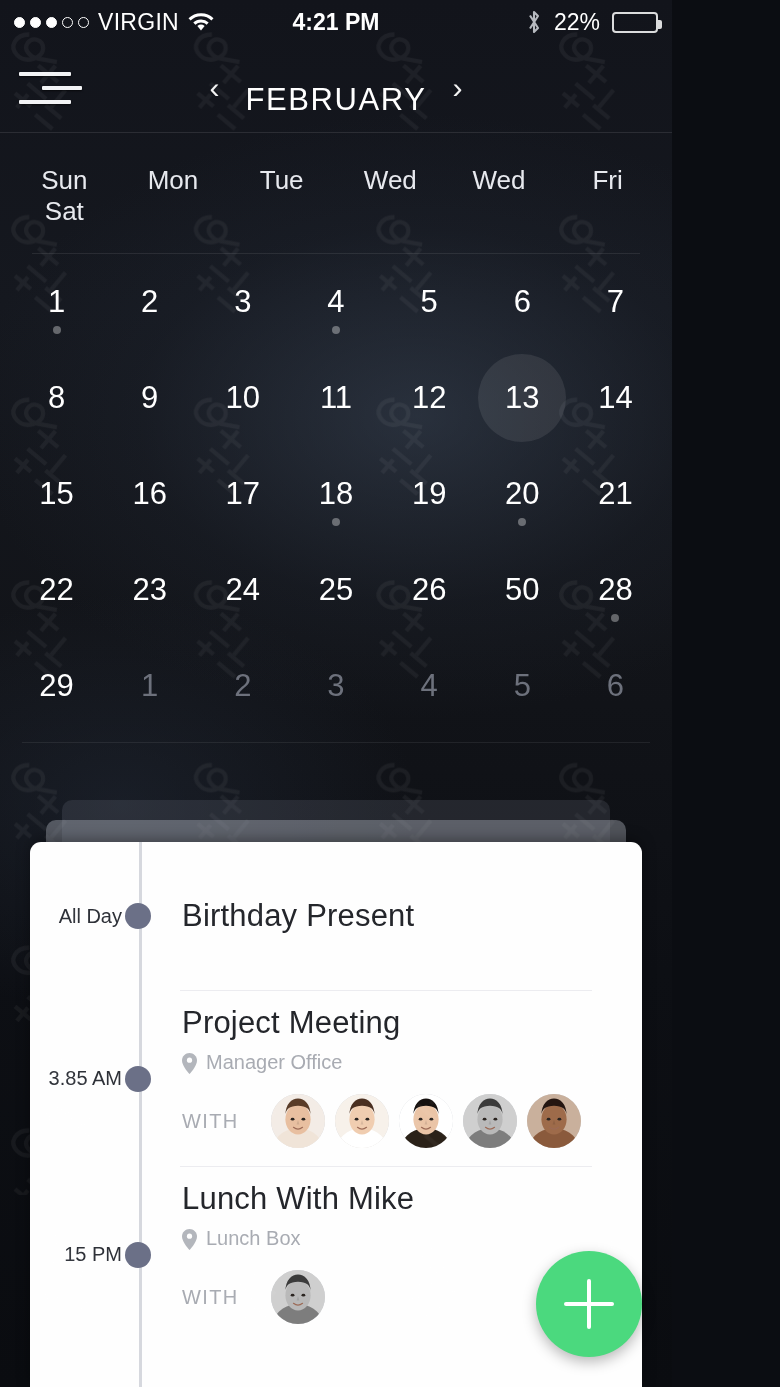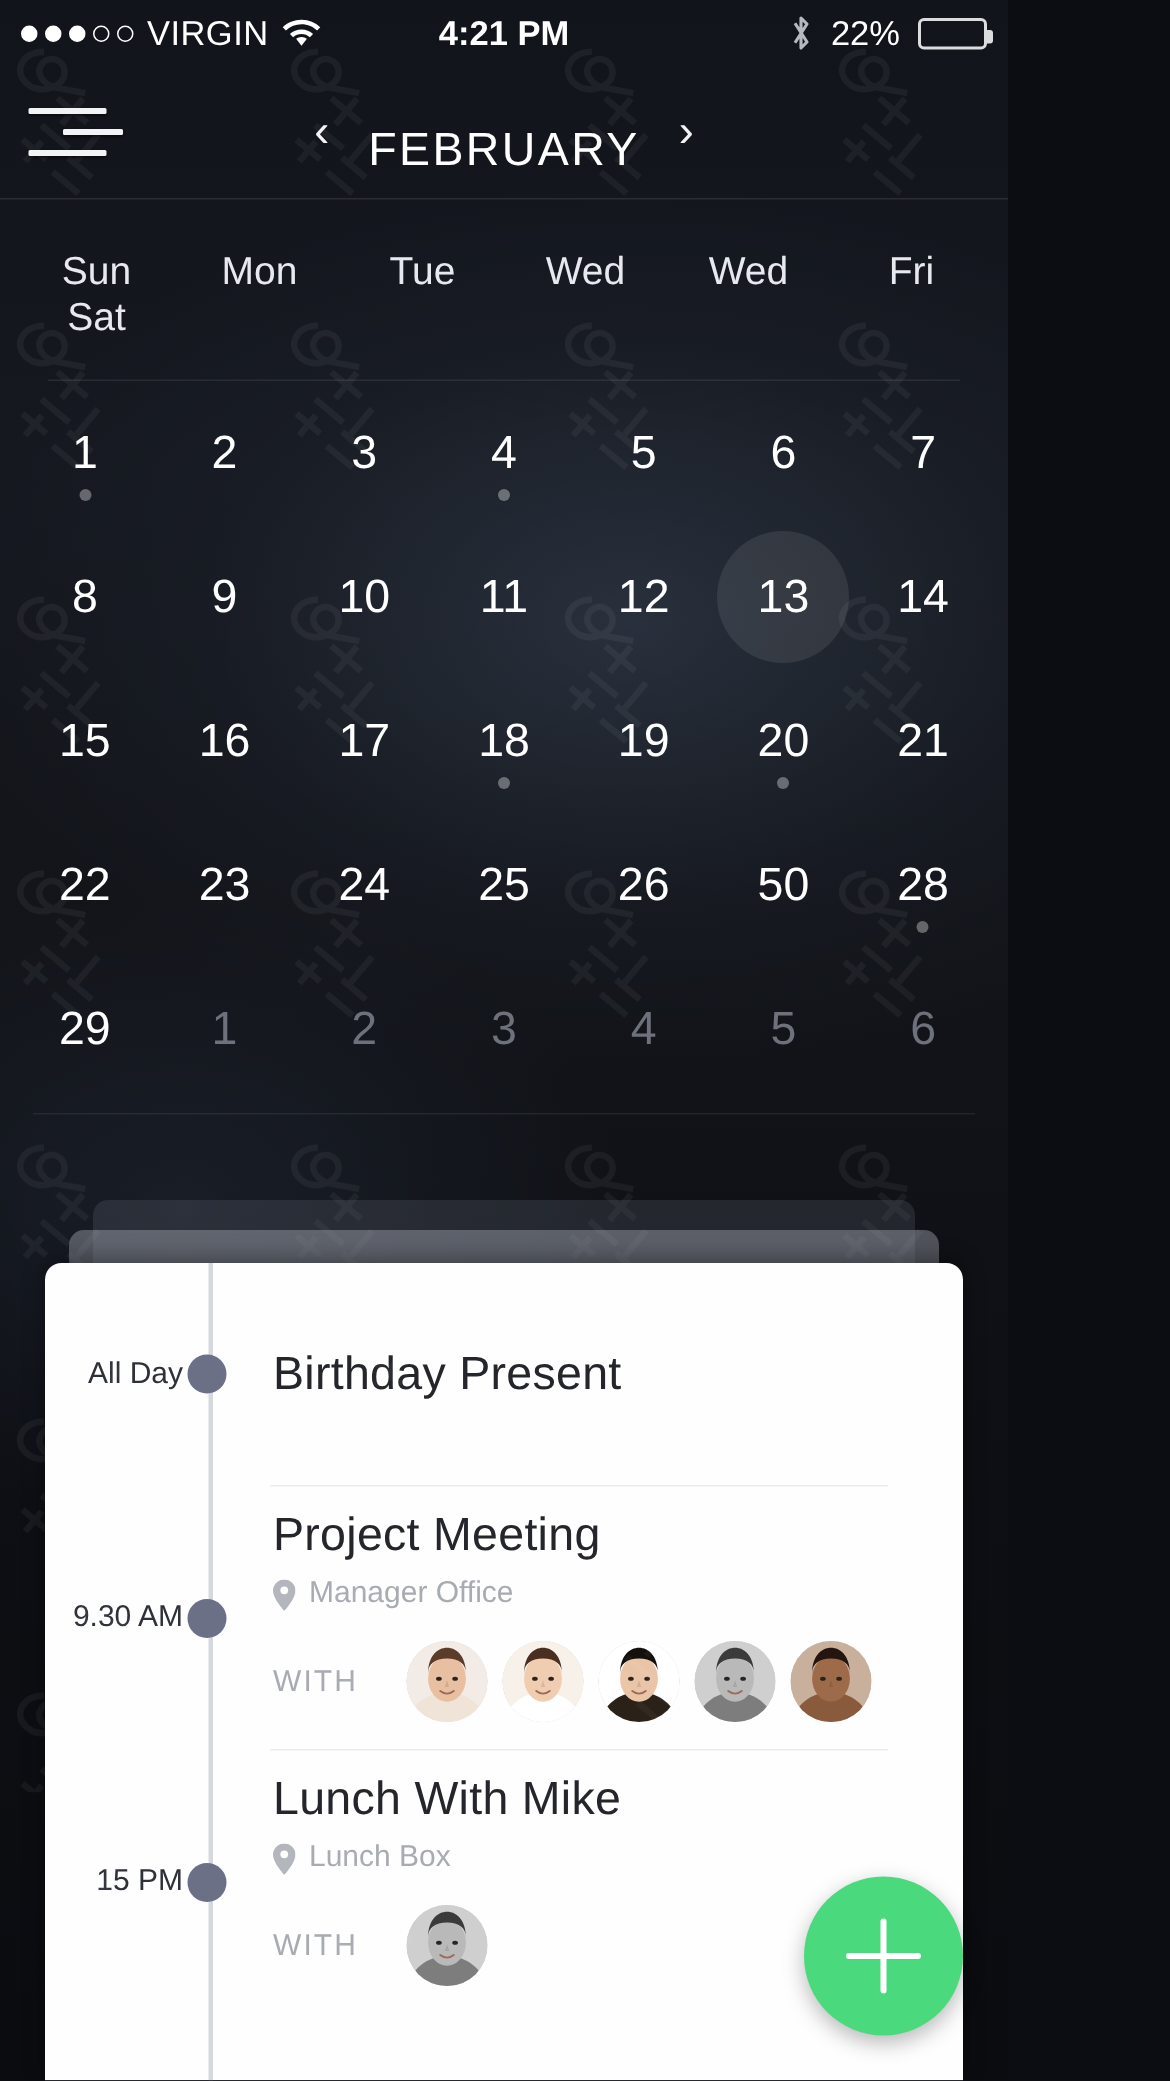--- a/index.html
+++ b/index.html
@@ -318,21 +318,21 @@
               <span class="ev-time">All Day</span>
               <span class="ev-dot"></span>
             </div>
             <div class="ev-body">
               <div class="ev-title">Birthday Present</div>
             </div>
           </div>
           <div class="event-sep"></div>
           <div class="event">
             <div class="ev-time-col">
-              <span class="ev-time">9.30 AM</span>
+              <span class="ev-time">3.85 AM</span>
               <span class="ev-dot"></span>
             </div>
             <div class="ev-body">
               <div class="ev-title">Project Meeting</div>
               <div class="ev-loc">
                 <svg class="pin" viewBox="0 0 15 21">
         <path d="M7.5 0C3.4 0 0 3.3 0 7.4 0 13 7.5 21 7.5 21S15 13 15 7.4C15 3.3 11.6 0 7.5 0z" fill="#b3b6bc"></path>
         <circle cx="7.5" cy="7.2" r="2.6" fill="#fefefe"></circle>
       </svg>
                 <span class="ev-loc-text">Manager Office</span>

